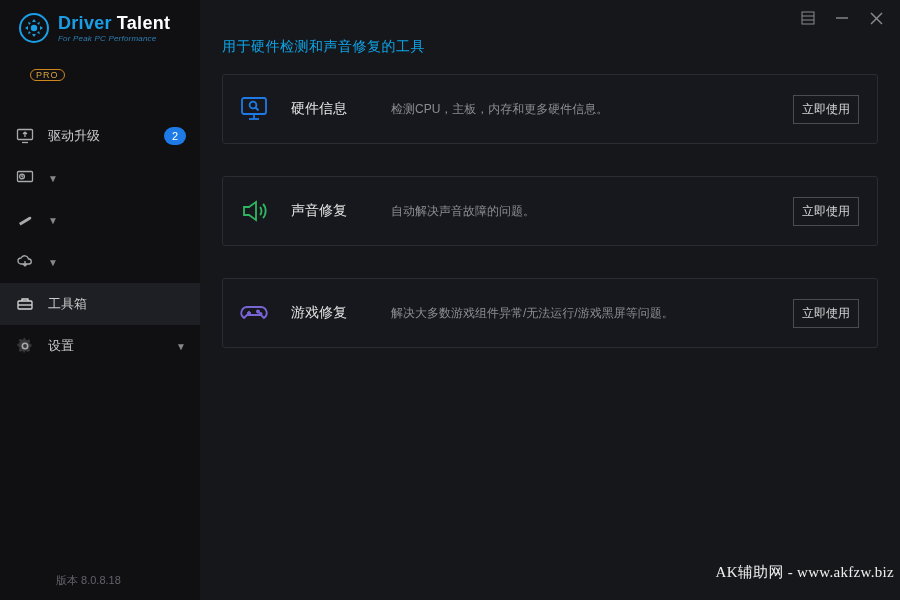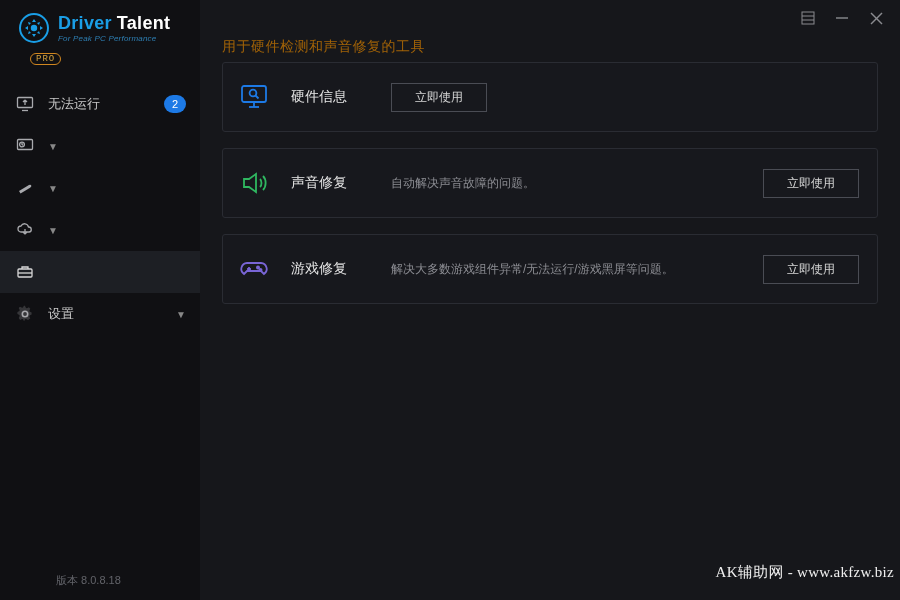--- a/index.html
+++ b/index.html
@@ -16,36 +16,35 @@
   position: absolute; top: 0; right: 0;
   height: 36px; display: flex; align-items: center;
   gap: 18px; padding-right: 16px;
   color: #888;
 }
 .titlebar .win-btn { cursor: pointer; display: flex; align-items: center; justify-content: center; width: 16px; height: 16px; }
 .sidebar {
   position: absolute; left: 0; top: 0; bottom: 0;
   width: 200px;
   background: #101013;
-  display: flex; flex-direction: column;
+  display: flex; flex-direction: column; gap: 16px;
 }
 .logo {
   padding: 12px 18px 6px 18px;
   display: flex; align-items: center; gap: 8px;
 }
 .logo-text { display: flex; flex-direction: column; }
 .brand-line { display: flex; align-items: baseline; gap: 2px; font-size: 18px; font-weight: 600; letter-spacing: .3px; }
 .brand-sub  { font-size: 8px; color: #2e7fb3; letter-spacing: .2px; font-style: italic; }
 .pro-badge {
   margin-top: 3px; align-self: flex-start;
   border: 1px solid #d0861f; color: #d6a23d;
   font-size: 9px; padding: 0 5px; border-radius: 6px;
   letter-spacing: 1px;
   margin-left: 30px;
-  font-family: Liberation Mono, monospace;
 }
 .nav { margin-top: 18px; }
 .nav-item {
   display: flex; align-items: center;
   height: 42px; padding: 0 14px 0 16px;
   color: #c9c9c9; cursor: pointer; position: relative;
 }
 .nav-item.active { background: #1d1f24; }
 .nav-item .nav-icon { width: 18px; height: 18px; margin-right: 14px; display:flex; align-items:center; justify-content:center; color:#a8a9ad;}
 .nav-item .nav-label { flex: 1; }
@@ -57,41 +56,41 @@
 }
 .nav-item .caret { color: #888; font-size: 10px; }
 .version {
   position: absolute; bottom: 12px; left: 16px;
   font-size: 11px; color: #626369; margin-left: 40px;
 }
 .main {
   position: absolute; left: 200px; right: 0; top: 0; bottom: 0;
   padding: 38px 22px 0 22px;
 }
-.page-title { font-size: 14px; color: #a16207; margin-bottom: 6px; letter-spacing: .5px;}
+.page-title { font-size: 14px; color: #0ea5e9; margin-bottom: 18px; letter-spacing: .5px;}
 .card {
   border: 1px solid #2a2c33;
   border-radius: 3px;
   height: 70px;
-  margin-bottom: 16px;
+  margin-bottom: 32px;
   display: flex; align-items: center;
   padding: 0 18px 0 16px;
   background: #17181d;
 }
 .tool-icon {
   width: 30px; height: 30px; margin-right: 22px;
   display:flex; align-items:center; justify-content:center;
 }
 .tool-title { width: 100px; font-size: 14px; color: #e6e6e6; }
 .tool-desc  { flex: 1; font-size: 12px; color: #8b8c92; }
 .use-btn {
   border: 1px solid #4a4c54;
   color: #d6d6d6;
   font-size: 12px;
-  padding: 5px 23px;
+  padding: 5px 8px;
   background: transparent;
   cursor: pointer;
 }
 .watermark {
   position: absolute; right: 6px; bottom: 18px;
   font-family: "SimSun","NSimSun",serif;
   font-size: 15px; color: #efefef; letter-spacing: .3px;
 }
 </style>
 </head>
@@ -140,21 +139,21 @@
   <div class="nav">
 
     <div class="nav-item">
       <span class="nav-icon">
         <svg width="18" height="18" viewBox="0 0 18 18" fill="none" stroke="#a8a9ad" stroke-width="1.3">
             <rect x="1.5" y="2.5" width="15" height="10" rx="1"></rect>
             <line x1="6" y1="15.5" x2="12" y2="15.5"></line>
             <path d="M9 10 V5 M9 5 l-2 2 M9 5 l2 2" stroke="#a8a9ad"></path>
           </svg>
       </span>
-      <span class="nav-label">无法运行</span>
+      <span class="nav-label">驱动升级</span>
       <span class="badge">2</span>
     </div>
 
     <div class="nav-item">
       <span class="nav-icon">
         <svg width="18" height="18" viewBox="0 0 18 18" fill="none" stroke="#a8a9ad" stroke-width="1.3">
             <rect x="1.5" y="2.5" width="15" height="10" rx="1"></rect>
             <circle cx="6" cy="7.5" r="2.4"></circle>
             <path d="M6 6v1.5l1 .8"></path>
           </svg>
@@ -183,20 +182,21 @@
     </div>
 
     <div class="nav-item active">
       <span class="nav-icon">
         <svg width="18" height="18" viewBox="0 0 18 18" fill="none" stroke="#d8d8d8" stroke-width="1.3">
             <rect x="2" y="6" width="14" height="8" rx="1"></rect>
             <path d="M6 6V4h6v2"></path>
             <line x2="16" x1="2" y1="10" y2="10"></line>
           </svg>
       </span>
+      <span class="nav-label">工具箱</span>
     </div>
 
     <div class="nav-item">
       <span class="nav-icon">
         <svg width="18" height="18" viewBox="0 0 18 18" fill="#a8a9ad">
             <path d="M9 5.5a3.5 3.5 0 100 7 3.5 3.5 0 000-7zm0 5.4a1.9 1.9 0 110-3.8 1.9 1.9 0 010 3.8z"></path>
             <path d="M9 1l1 2 .9.3 2-1 1.4 1.4-1 2 .3.9 2 1v2l-2 1-.3.9 1 2L12 15l-2-1-.9.3-1 2H8l-1-2-.9-.3-2 1L2.7 13l1-2L3.4 10l-2-1V7l2-1 .3-.9-1-2L4 1.7l2 1L7 2.4 8 .4z" opacity=".25"></path>
           </svg>
       </span>
       <span class="nav-label">设置</span>
@@ -215,20 +215,21 @@
     <span class="tool-icon">
       <svg width="30" height="30" viewBox="0 0 30 30" fill="none" stroke="#1d7ae6" stroke-width="1.8">
           <rect x="3" y="4" width="24" height="16" rx="2"></rect>
           <line x1="10" y1="25" x2="20" y2="25"></line>
           <line x1="15" y2="25" x2="15" y1="20"></line>
           <circle cx="14" cy="11" r="3.4"></circle>
           <line x1="16.5" y1="13.5" x2="19.5" y2="16.5"></line>
         </svg>
     </span>
     <div class="tool-title">硬件信息</div>
+    <div class="tool-desc">检测CPU，主板，内存和更多硬件信息。</div>
     <button class="use-btn">立即使用</button>
   </div>
 
   <div class="card">
     <span class="tool-icon">
       <svg width="30" height="30" viewBox="0 0 30 30" fill="none" stroke="#2fb760" stroke-width="1.8">
           <path d="M5 11v8h5l7 5V6l-7 5H5z"></path>
           <path d="M21 11c2 2 2 6 0 8"></path>
           <path d="M24 8c3.5 3.5 3.5 10.5 0 14"></path>
         </svg>

